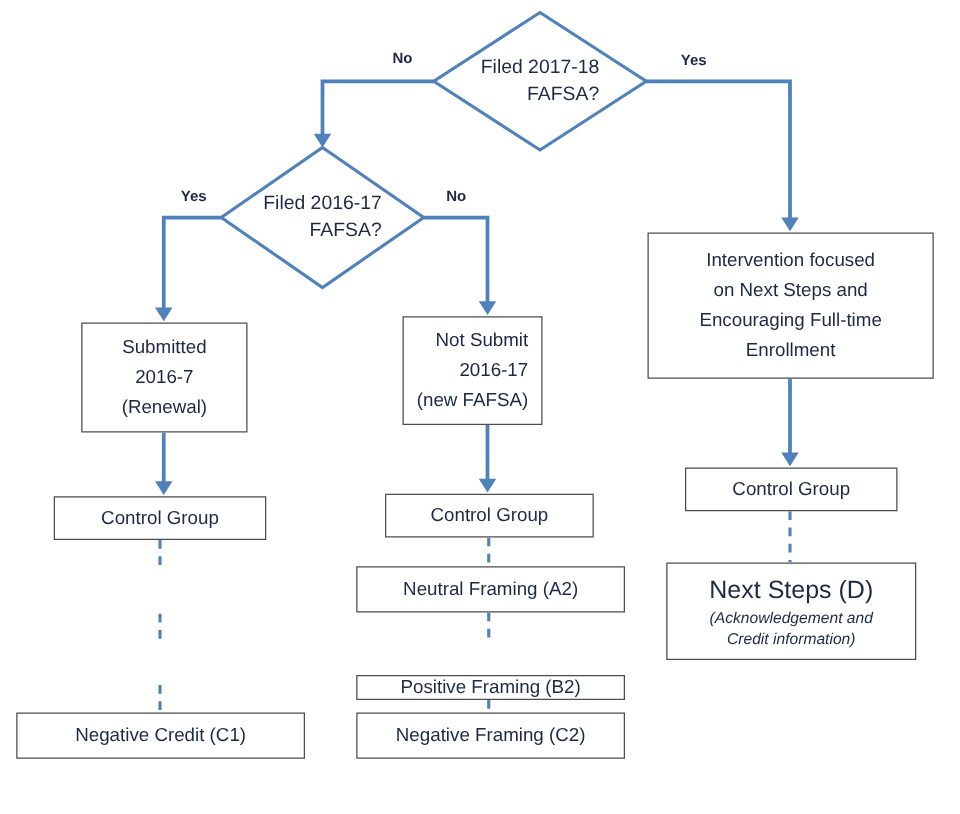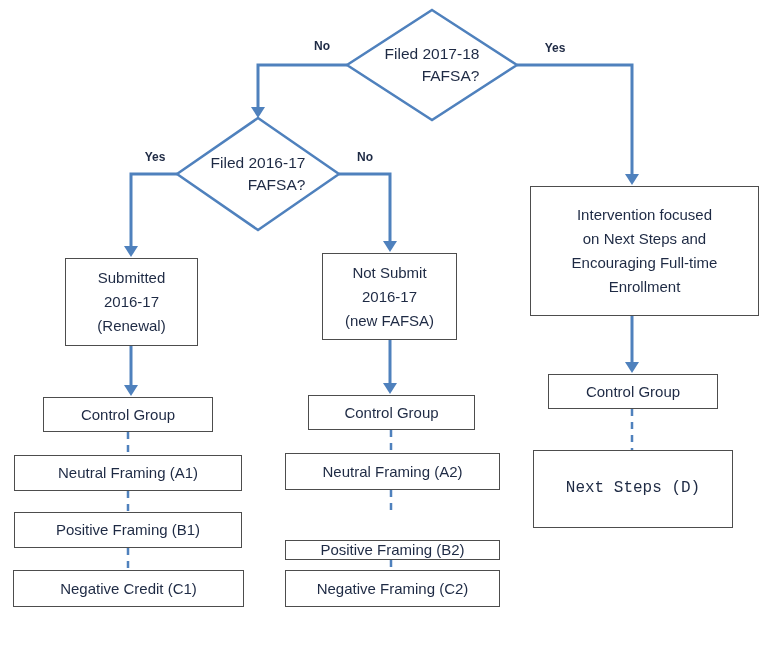--- a/index.html
+++ b/index.html
@@ -25,21 +25,21 @@
     text-align:center;font-size:15px;line-height:1.6;white-space:pre-line;
     box-sizing:border-box;
   }
   .diamond-text{
     position:absolute;display:flex;align-items:center;justify-content:center;
     text-align:right;font-size:15.5px;line-height:1.45;white-space:pre-line;
   }
   .branch-label{
     position:absolute;font-weight:bold;font-size:12px;text-align:center;width:44px;
   }
-  .treatment-title{font-size:16px;line-height:1.35;font-family:Liberation Mono, monospace;}
+  .treatment-title{font-size:20px;line-height:1.35;}
   .treatment-subtitle{font-style:italic;font-size:12.5px;line-height:1.3;white-space:pre-line;}
 </style>
 </head>
 <body>
 
 <div class="stage">
 
   <svg class="wires" width="768" height="651" viewBox="0 0 768 651">
 
     <path class="wire" d="M347 65 H258 V108"></path>
@@ -75,37 +75,37 @@
 FAFSA?</div>
   <div class="diamond-text" style="left:178px;top:149px;width:160px;height:50px;">Filed 2016-17
 FAFSA?</div>
 
   <div class="branch-label" style="left:300px;top:39px;">No</div>
   <div class="branch-label" style="left:533px;top:41px;">Yes</div>
   <div class="branch-label" style="left:133px;top:150px;">Yes</div>
   <div class="branch-label" style="left:343px;top:150px;">No</div>
 
   <div class="box" style="left:65px;top:258px;width:133px;height:88px;">Submitted
-2016-17
+2016-7
 (Renewal)</div>
   <div class="box" style="left:43px;top:397px;width:170px;height:35px;">Control Group</div>
-  <div class="box" style="left:14px;top:455px;width:228px;height:36px;">Neutral Framing (A1)</div>
-  <div class="box" style="left:14px;top:512px;width:228px;height:36px;">Positive Framing (B1)</div>
   <div class="box" style="left:13px;top:570px;width:231px;height:37px;">Negative Credit (C1)</div>
 
-  <div class="box" style="left:322px;top:253px;width:135px;height:87px;">Not Submit
+  <div class="box" style="left:322px;top:253px;width:112px;height:87px;text-align:right;">Not Submit
 2016-17
 (new FAFSA)</div>
   <div class="box" style="left:308px;top:395px;width:167px;height:35px;">Control Group</div>
   <div class="box" style="left:285px;top:453px;width:215px;height:37px;">Neutral Framing (A2)</div>
   <div class="box" style="left:285px;top:540px;width:215px;height:20px;">Positive Framing (B2)</div>
   <div class="box" style="left:285px;top:570px;width:215px;height:37px;">Negative Framing (C2)</div>
 
-  <div class="box" style="left:530px;top:186px;width:229px;height:130px;">Intervention focused
+  <div class="box" style="left:518px;top:186px;width:229px;height:117px;">Intervention focused
 on Next Steps and
 Encouraging Full-time
 Enrollment</div>
   <div class="box" style="left:548px;top:374px;width:170px;height:35px;">Control Group</div>
   <div class="box" style="left:533px;top:450px;width:200px;height:78px;line-height:1.3;">
     <span class="treatment-title">Next Steps (D)</span>
+    <span class="treatment-subtitle">(Acknowledgement and
+Credit information)</span>
   </div>
 
 </div>
 
 </body></html>

